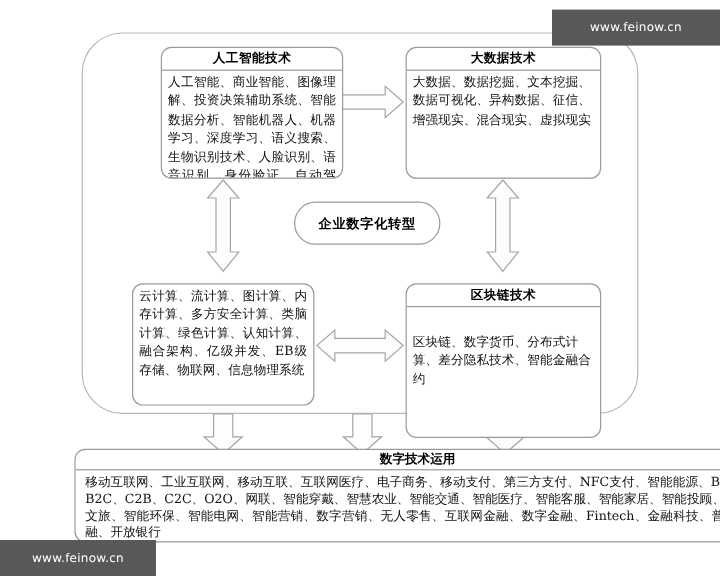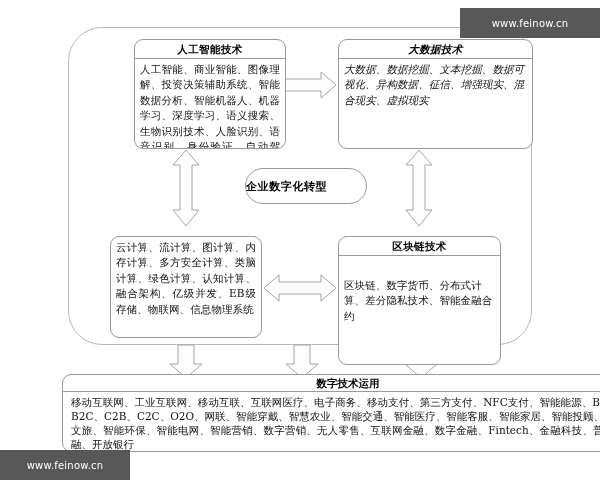--- a/index.html
+++ b/index.html
@@ -62,41 +62,41 @@
     color: #111111;
     padding: 3px 5px 2px 5px;
     text-align: justify;
     text-justify: inter-ideograph;
     letter-spacing: 0.1px;
     font-family: "DejaVu Serif", "Liberation Serif", serif;
   }
 
   
   #box-ai        { left: 110px; top: 39px;  width: 152px; height: 110px; margin-left: 24px; }
-  #box-bigdata   { left: 338px; top: 39px;  width: 195px; height: 110px; font-style: italic; }
+  #box-bigdata   { left: 338px; top: 39px;  width: 163px; height: 110px; }
   #box-cloud     { left: 110px; top: 236px; width: 152px; height: 102px; }
   #box-blockchain{ left: 338px; top: 236px; width: 163px; height: 129px; }
 
   #box-bigdata .box-body,
   #box-blockchain .box-body { text-align: left; }
   #box-blockchain .box-body { padding-top: 22px; }
 
   
   .center-node {
     position: absolute;
     left: 245px;
     top: 168px;
     width: 122px;
     height: 36px;
     border: 1px solid #9a9a9a;
     border-radius: 20px;
     background: #ffffff;
     display: flex;
     align-items: center;
-    justify-content: flex-start;
+    justify-content: center;
     font-size: 11px;
     font-weight: bold;
     color: #000000;
     letter-spacing: 0.6px;
     box-sizing: border-box;
     font-family: "DejaVu Serif", "Liberation Serif", serif;
   }
 
   
   #box-apps {

